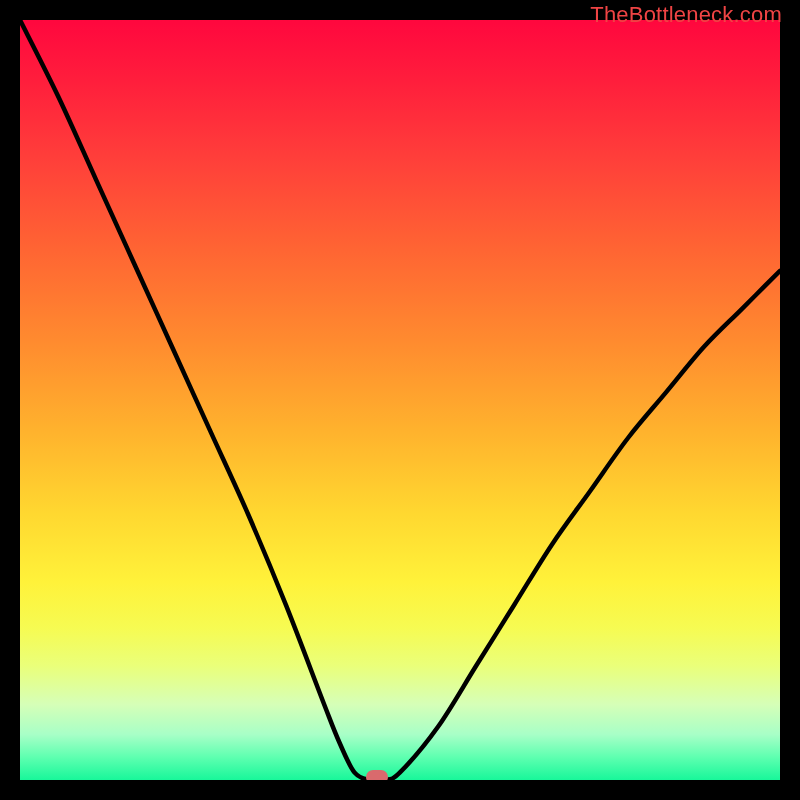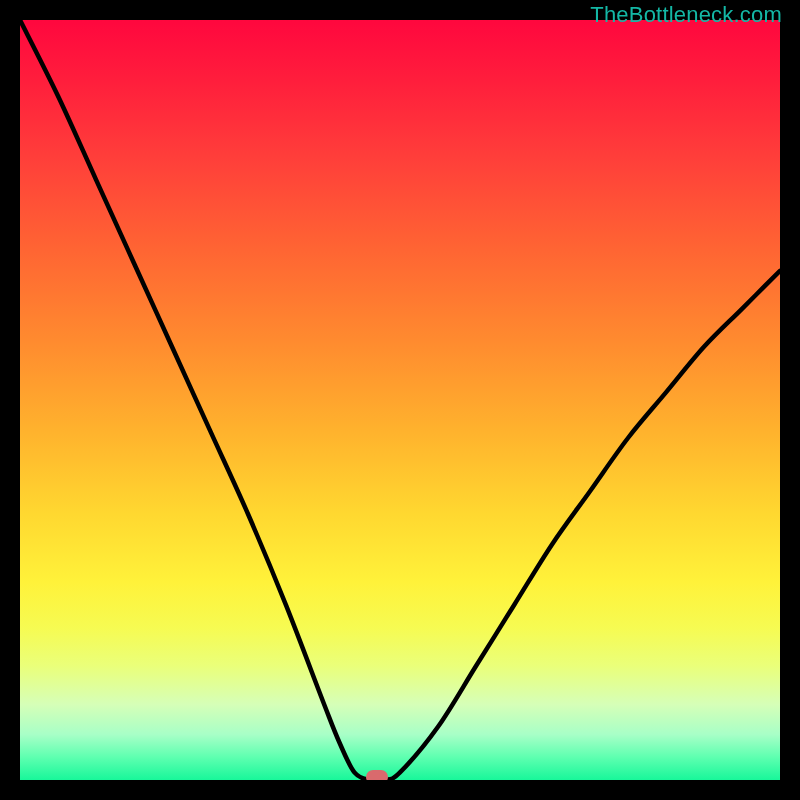--- a/index.html
+++ b/index.html
@@ -14,21 +14,21 @@
   .frame {
     position: relative;
     width: 800px;
     height: 800px;
     background: #000;
   }
   .watermark {
     position: absolute;
     top: 2px;
     right: 18px;
-    color: #14b8a6;
+    color: #ef4444;
     font-size: 22px;
     font-weight: 500;
     letter-spacing: 0.2px;
     z-index: 50;
   }
   .plot-area {
     position: absolute;
     left: 20px;
     top: 20px;
     width: 760px;

